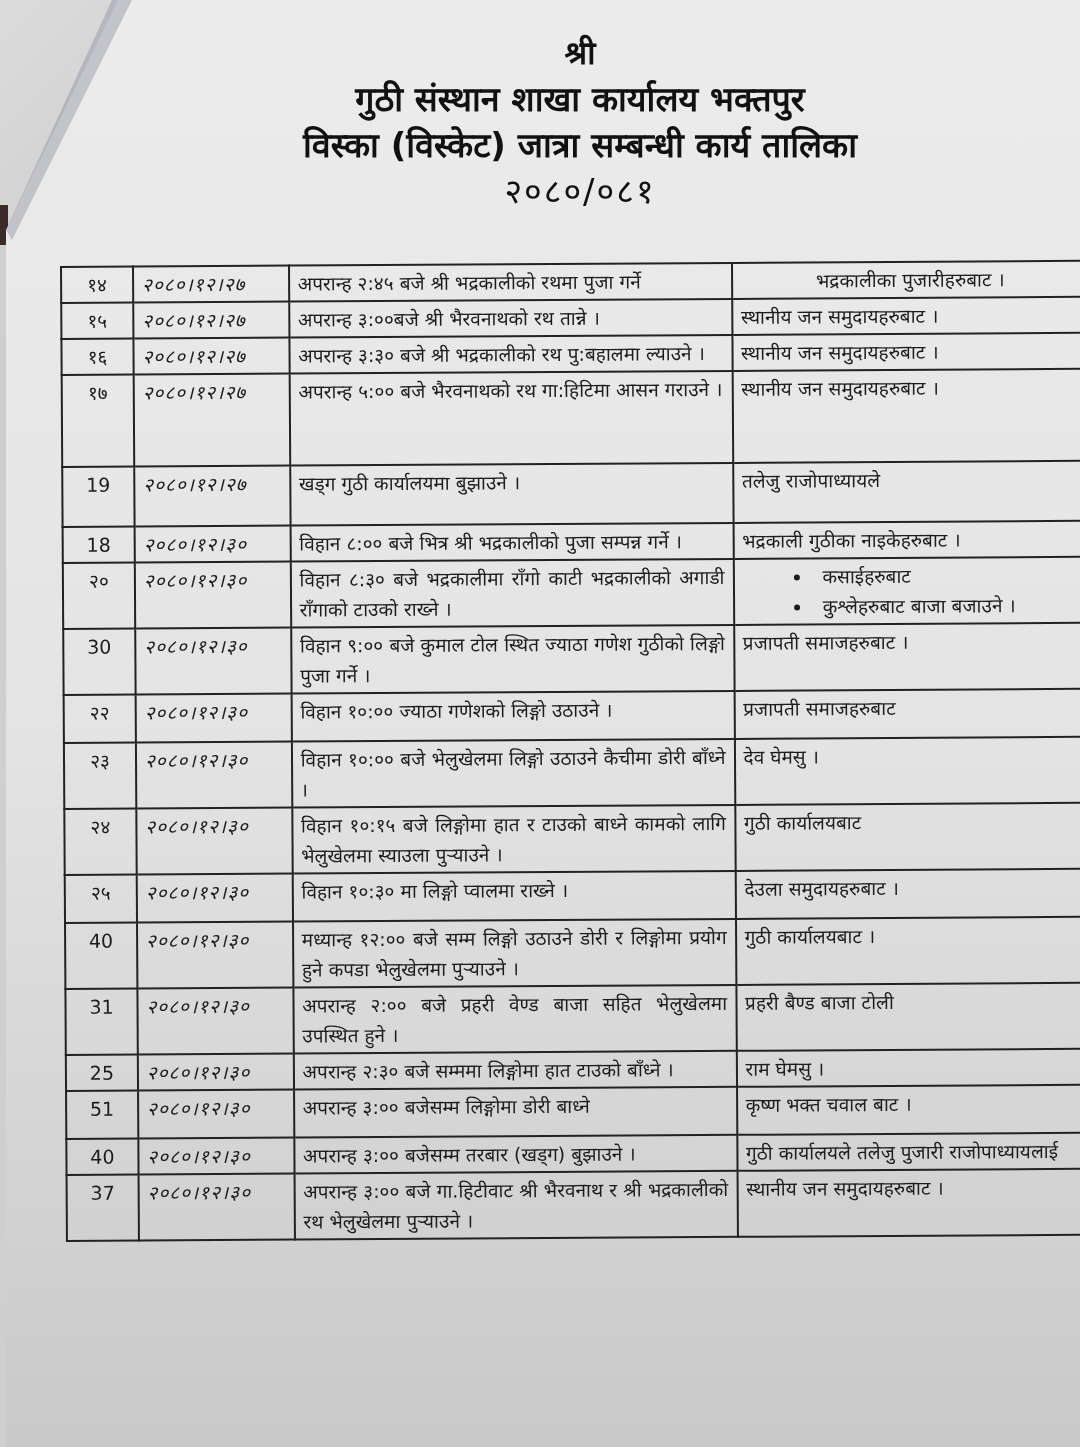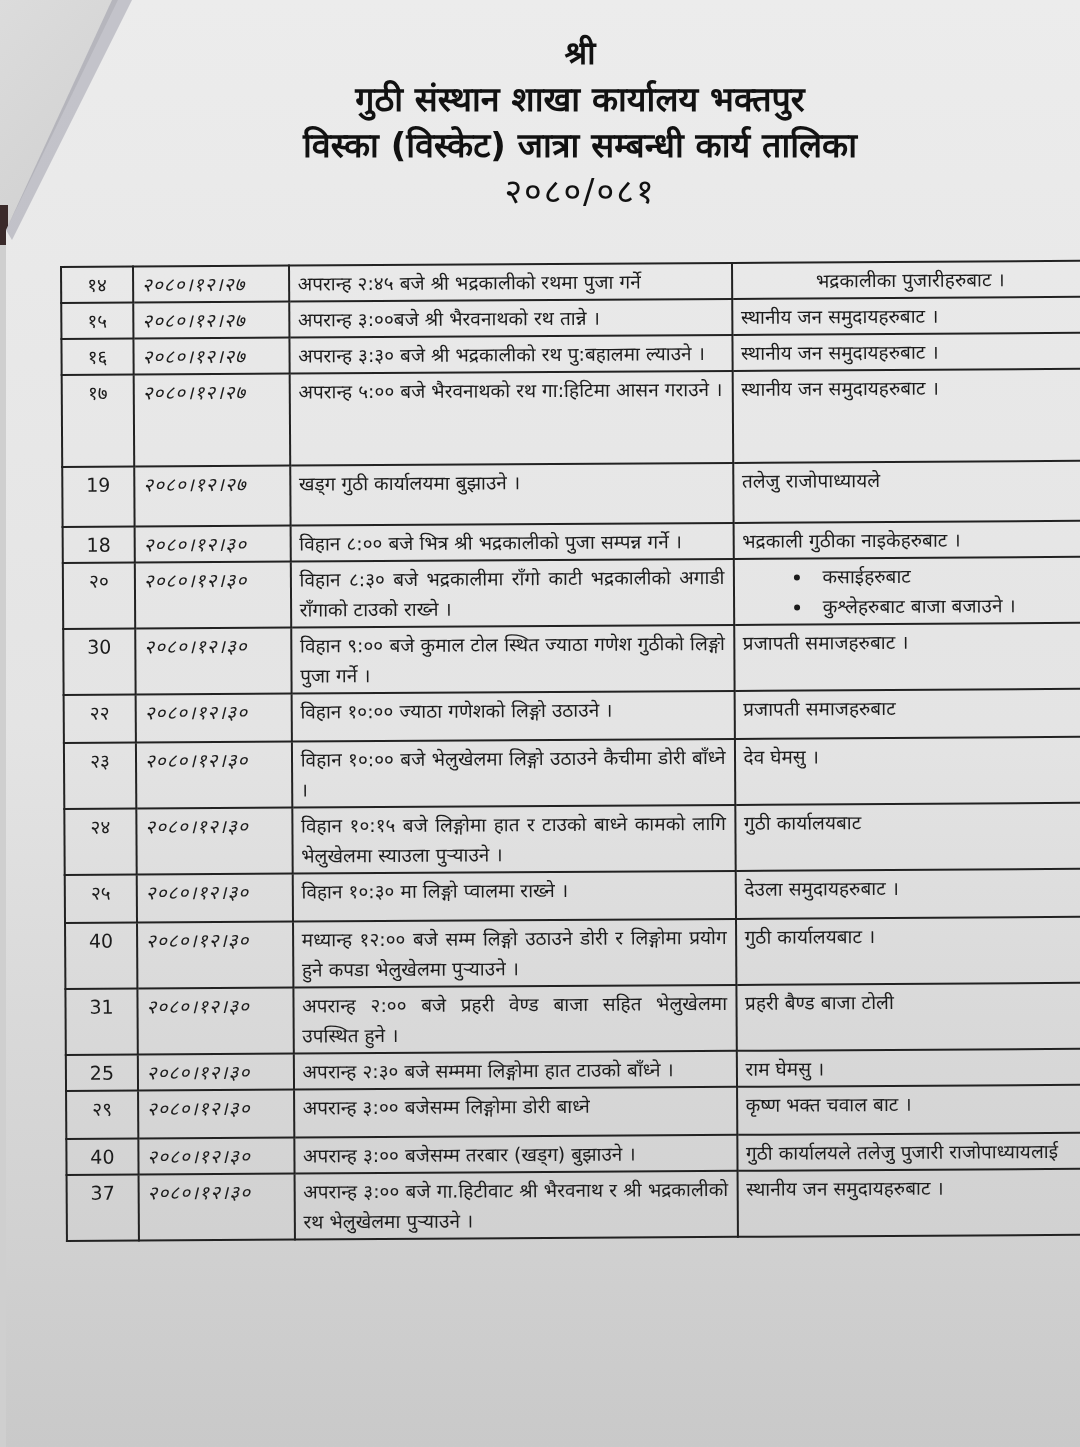--- a/index.html
+++ b/index.html
@@ -199,21 +199,21 @@
       <td class="act">अपरान्ह २:०० बजे प्रहरी वेण्ड बाजा सहित भेलुखेलमा उपस्थित हुने ।</td>
       <td class="resp">प्रहरी बैण्ड बाजा टोली</td>
     </tr>
     <tr>
       <td class="sn">25</td>
       <td class="date">२०८०।१२।३०</td>
       <td class="act">अपरान्ह २:३० बजे सम्ममा लिङ्गोमा हात टाउको बाँध्ने ।</td>
       <td class="resp">राम घेमसु ।</td>
     </tr>
     <tr style="height:48px">
-      <td class="sn">२९</td>
+      <td class="sn">51</td>
       <td class="date">२०८०।१२।३०</td>
       <td class="act">अपरान्ह ३:०० बजेसम्म लिङ्गोमा डोरी बाध्ने</td>
       <td class="resp">कृष्ण भक्त चवाल बाट ।</td>
     </tr>
     <tr>
       <td class="sn">40</td>
       <td class="date">२०८०।१२।३०</td>
       <td class="act">अपरान्ह ३:०० बजेसम्म तरबार (खड्ग) बुझाउने ।</td>
       <td class="resp">गुठी कार्यालयले तलेजु पुजारी राजोपाध्यायलाई</td>
     </tr>

